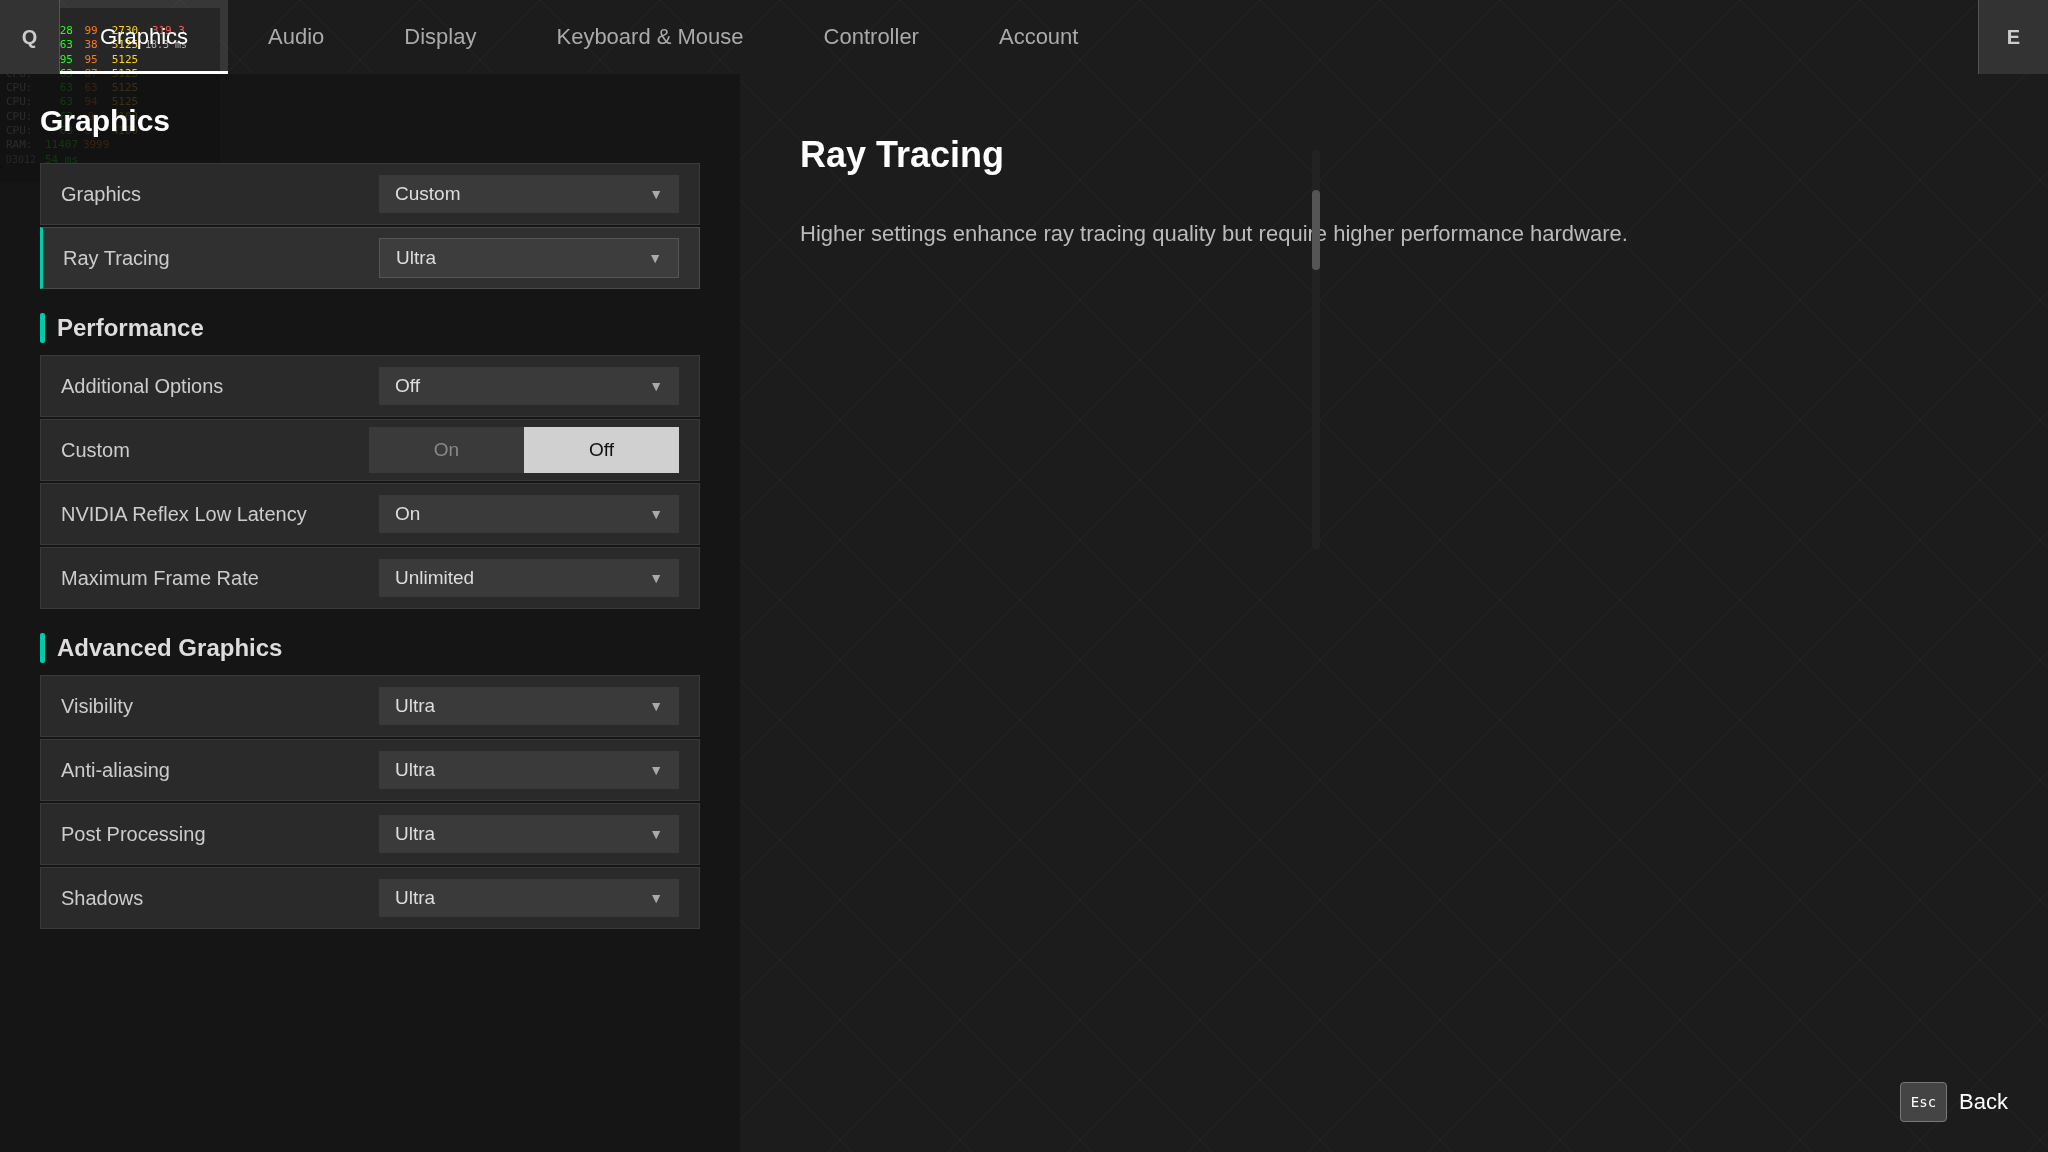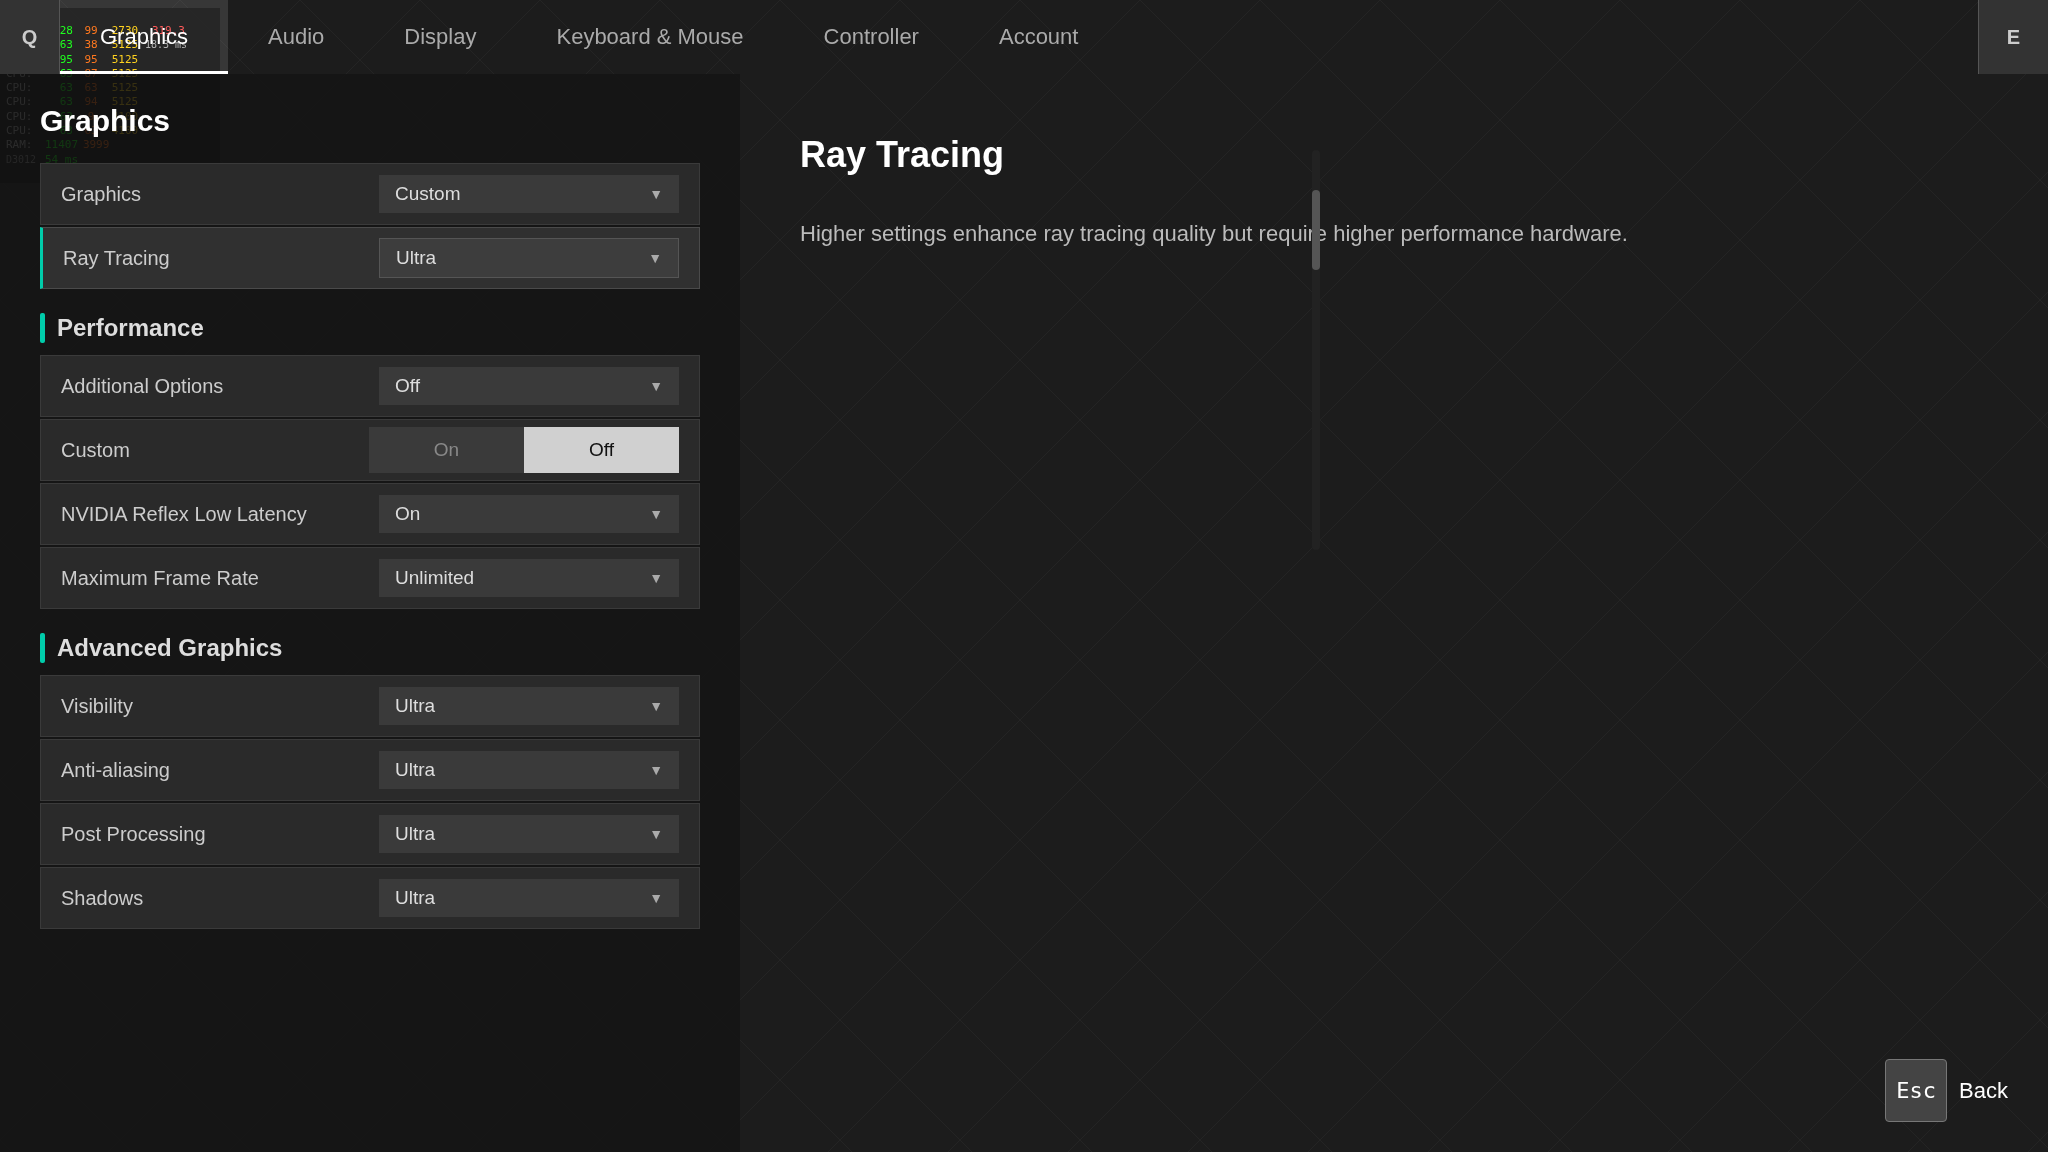--- a/index.html
+++ b/index.html
@@ -262,22 +262,22 @@
       color: #fff;
       font-size: 22px;
       cursor: pointer;
       z-index: 30;
     }
 
     .key-badge {
       background: #444;
       border: 1px solid #777;
       border-radius: 4px;
-      padding: 18px 10px;
-      font-size: 22px;
+      padding: 11px 10px;
+      font-size: 14px;
       font-family: monospace;
     }
   </style>
 </head>
 <body>
 
 <div class="bg-pattern">
   <svg xmlns="http://www.w3.org/2000/svg" width="2048" height="1152" viewBox="0 0 2048 1152">
     <defs>
       <pattern id="diamonds" x="0" y="0" width="120" height="120" patternUnits="userSpaceOnUse">

